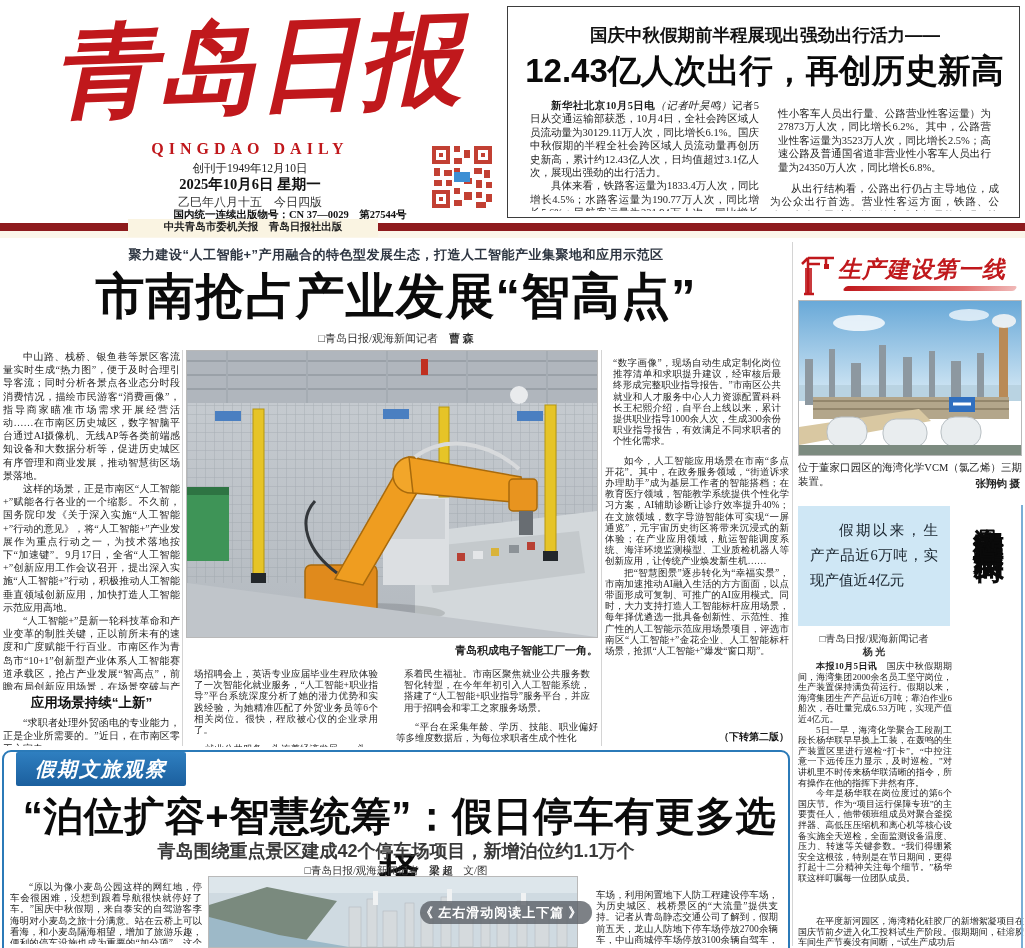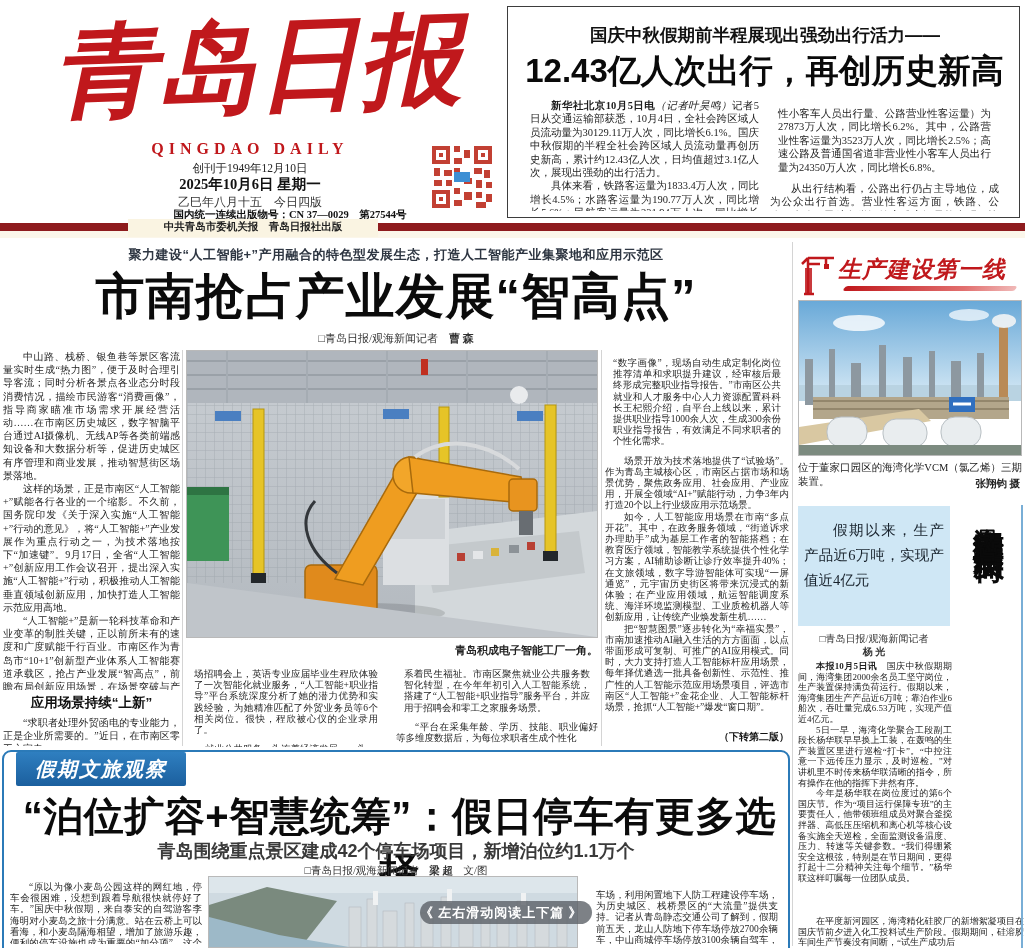--- a/index.html
+++ b/index.html
@@ -53,21 +53,21 @@
   .turnnote { left:605px; top:730px; width:184px; font-size:10px; font-weight:bold; color:#111; }
 
   
   .banner { left:798px; top:250px; width:224px; height:48px; }
   .banner-text { left:40px; top:4px; width:184px; font-size:23px; color:#c0181c; font-weight:900; font-style:italic;
     letter-spacing:1px; font-family:"DejaVu Serif", serif; }
   .banner-swash { left:46px; top:36px; width:172px; height:5px; background:linear-gradient(90deg,#c0181c,#e2706f 70%,#f0b9b8); transform:skewX(-30deg); border-radius:3px; }
   .sidephoto { left:798px; top:300px; width:224px; height:156px; border:1px solid #b9b9b9; }
   .side-cap { left:798px; top:461px; width:224px; height:30px; font-size:10.5px; line-height:14px; color:#222; }
   .side-credit { position:absolute; right:2px; bottom:0; font-weight:bold; }
-  .hlbox { left:798px; top:506px; width:152px; height:120px; background:#cfe7f5; padding:12px 6px; font-size:14.5px;
+  .hlbox { left:798px; top:506px; width:152px; height:120px; background:#cfe7f5; padding:12px 12px; font-size:14.5px;
     line-height:25px; color:#17212b; font-weight:500; }
   .side-byline { left:798px; top:632px; width:152px; font-size:10px; color:#333; }
   .side-byname { left:798px; top:645px; width:152px; font-size:10px; color:#333; font-weight:bold; }
   .side-body { left:798px; top:661px; width:154px; height:252px; font-size:9px; line-height:10.6px; color:#1e1e1e; overflow:hidden; text-align:justify; }
   .side-wide { left:798px; top:916px; width:226px; height:32px; font-size:9px; line-height:10.6px; color:#1e1e1e; overflow:hidden; text-align:justify; }
   .vert-head { left:950px; top:504px; width:74px; height:408px; writing-mode:vertical-rl; font-size:31px; font-weight:900;
     color:#0a0a0a; letter-spacing:2px; text-align:start; line-height:72px; }
   .side-blueline { left:1021px; top:505px; width:2px; height:443px; background:#79aed6; }
 
   
@@ -235,21 +235,20 @@
   <div class="abs bodycol colA just">
     <p class="noind">场招聘会上，英语专业应届毕业生程欣体验了一次智能化就业服务，“人工智能+职业指导”平台系统深度分析了她的潜力优势和实践经验，为她精准匹配了外贸业务员等6个相关岗位。很快，程欣被心仪的企业录用了。</p>
     <p class="ind">就业公共服务一头连着经济发展，一头</p>
   </div>
   <div class="abs bodycol colB just">
     <p class="noind">系着民生福祉。市南区聚焦就业公共服务数智化转型，在今年年初引入人工智能系统，搭建了“人工智能+职业指导”服务平台，并应用于招聘会和零工之家服务场景。</p>
     <p class="ind">“平台在采集年龄、学历、技能、职业偏好等多维度数据后，为每位求职者生成个性化</p>
   </div>
   <div class="abs bodycol col4 just">
     <p class="noind">“数字画像”，现场自动生成定制化岗位推荐清单和求职提升建议，经审核后最终形成完整职业指导报告。”市南区公共就业和人才服务中心人力资源配置科科长王杞熙介绍，自平台上线以来，累计提供职业指导1000余人次，生成300余份职业指导报告，有效满足不同求职者的个性化需求。</p>
-    <p class="ind">场景开放为技术落地提供了“试验场”。作为青岛主城核心区，市南区占据市场和场景优势，聚焦政务应用、社会应用、产业应用，开展全领域“AI+”赋能行动，力争3年内打造20个以上行业级应用示范场景。</p>
     <p class="ind">如今，人工智能应用场景在市南“多点开花”。其中，在政务服务领域，“街道诉求办理助手”成为基层工作者的智能搭档；在教育医疗领域，智能教学系统提供个性化学习方案，AI辅助诊断让诊疗效率提升40%；在文旅领域，数字导游智能体可实现“一屏通览”，元宇宙历史街区将带来沉浸式的新体验；在产业应用领域，航运智能调度系统、海洋环境监测模型、工业质检机器人等创新应用，让传统产业焕发新生机……</p>
     <p class="ind">把“智慧图景”逐步转化为“幸福实景”，市南加速推动AI融入生活的方方面面，以点带面形成可复制、可推广的AI应用模式。同时，大力支持打造人工智能标杆应用场景，每年择优遴选一批具备创新性、示范性、推广性的人工智能示范应用场景项目，评选市南区“人工智能+”金花企业、人工智能标杆场景，抢抓“人工智能+”爆发“窗口期”。</p>
   </div>
   <div class="abs turnnote rt">（下转第二版）</div>
 
   <div class="vline" style="left:182px; top:350px; height:396px;"></div>
   <div class="vline" style="left:601px; top:350px; height:396px;"></div>
   <div class="vline" style="left:792px; top:242px; height:704px;"></div>
 
   <div class="abs banner">

